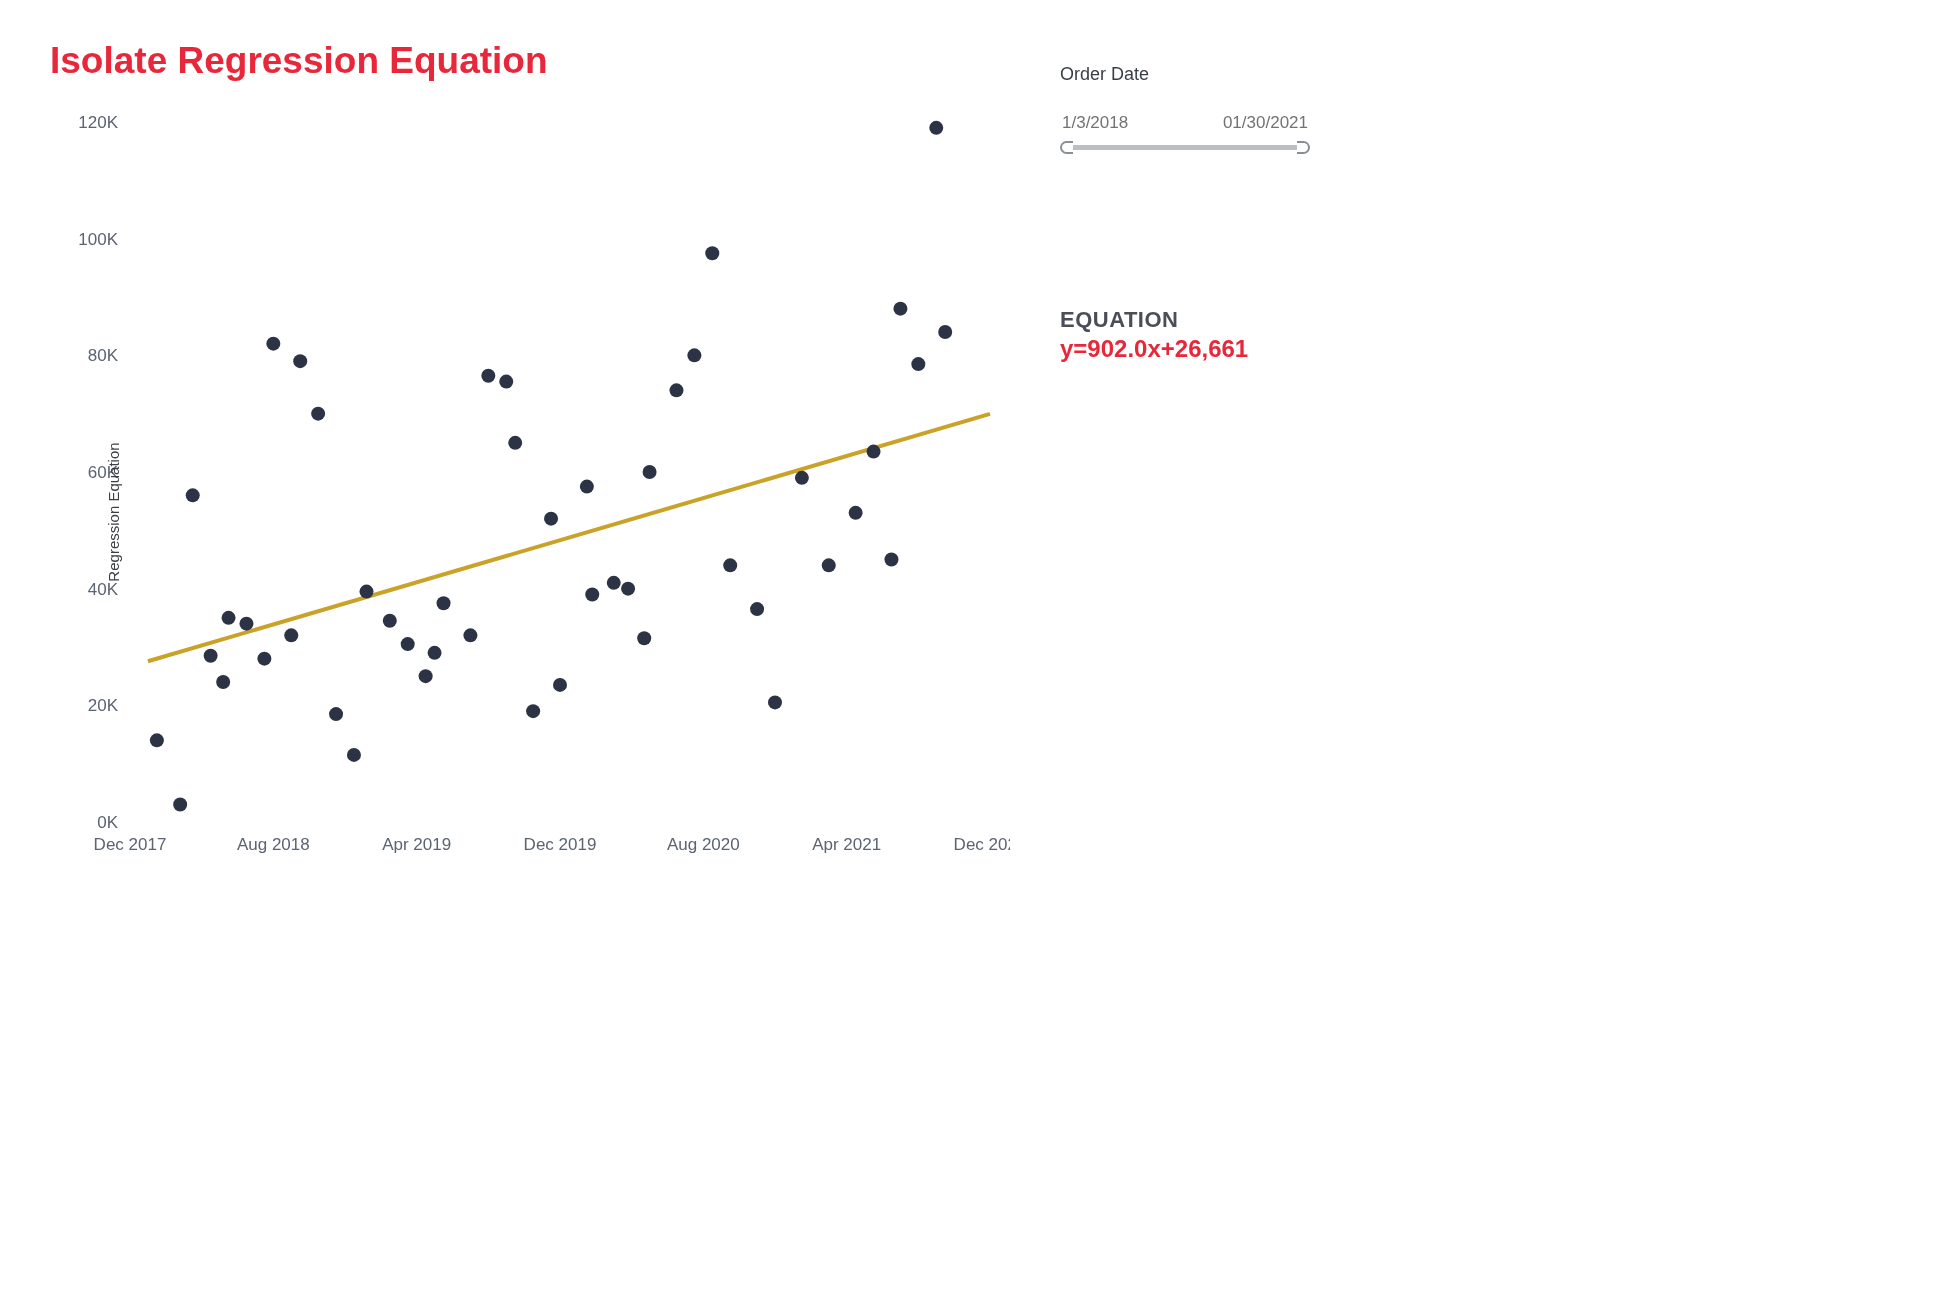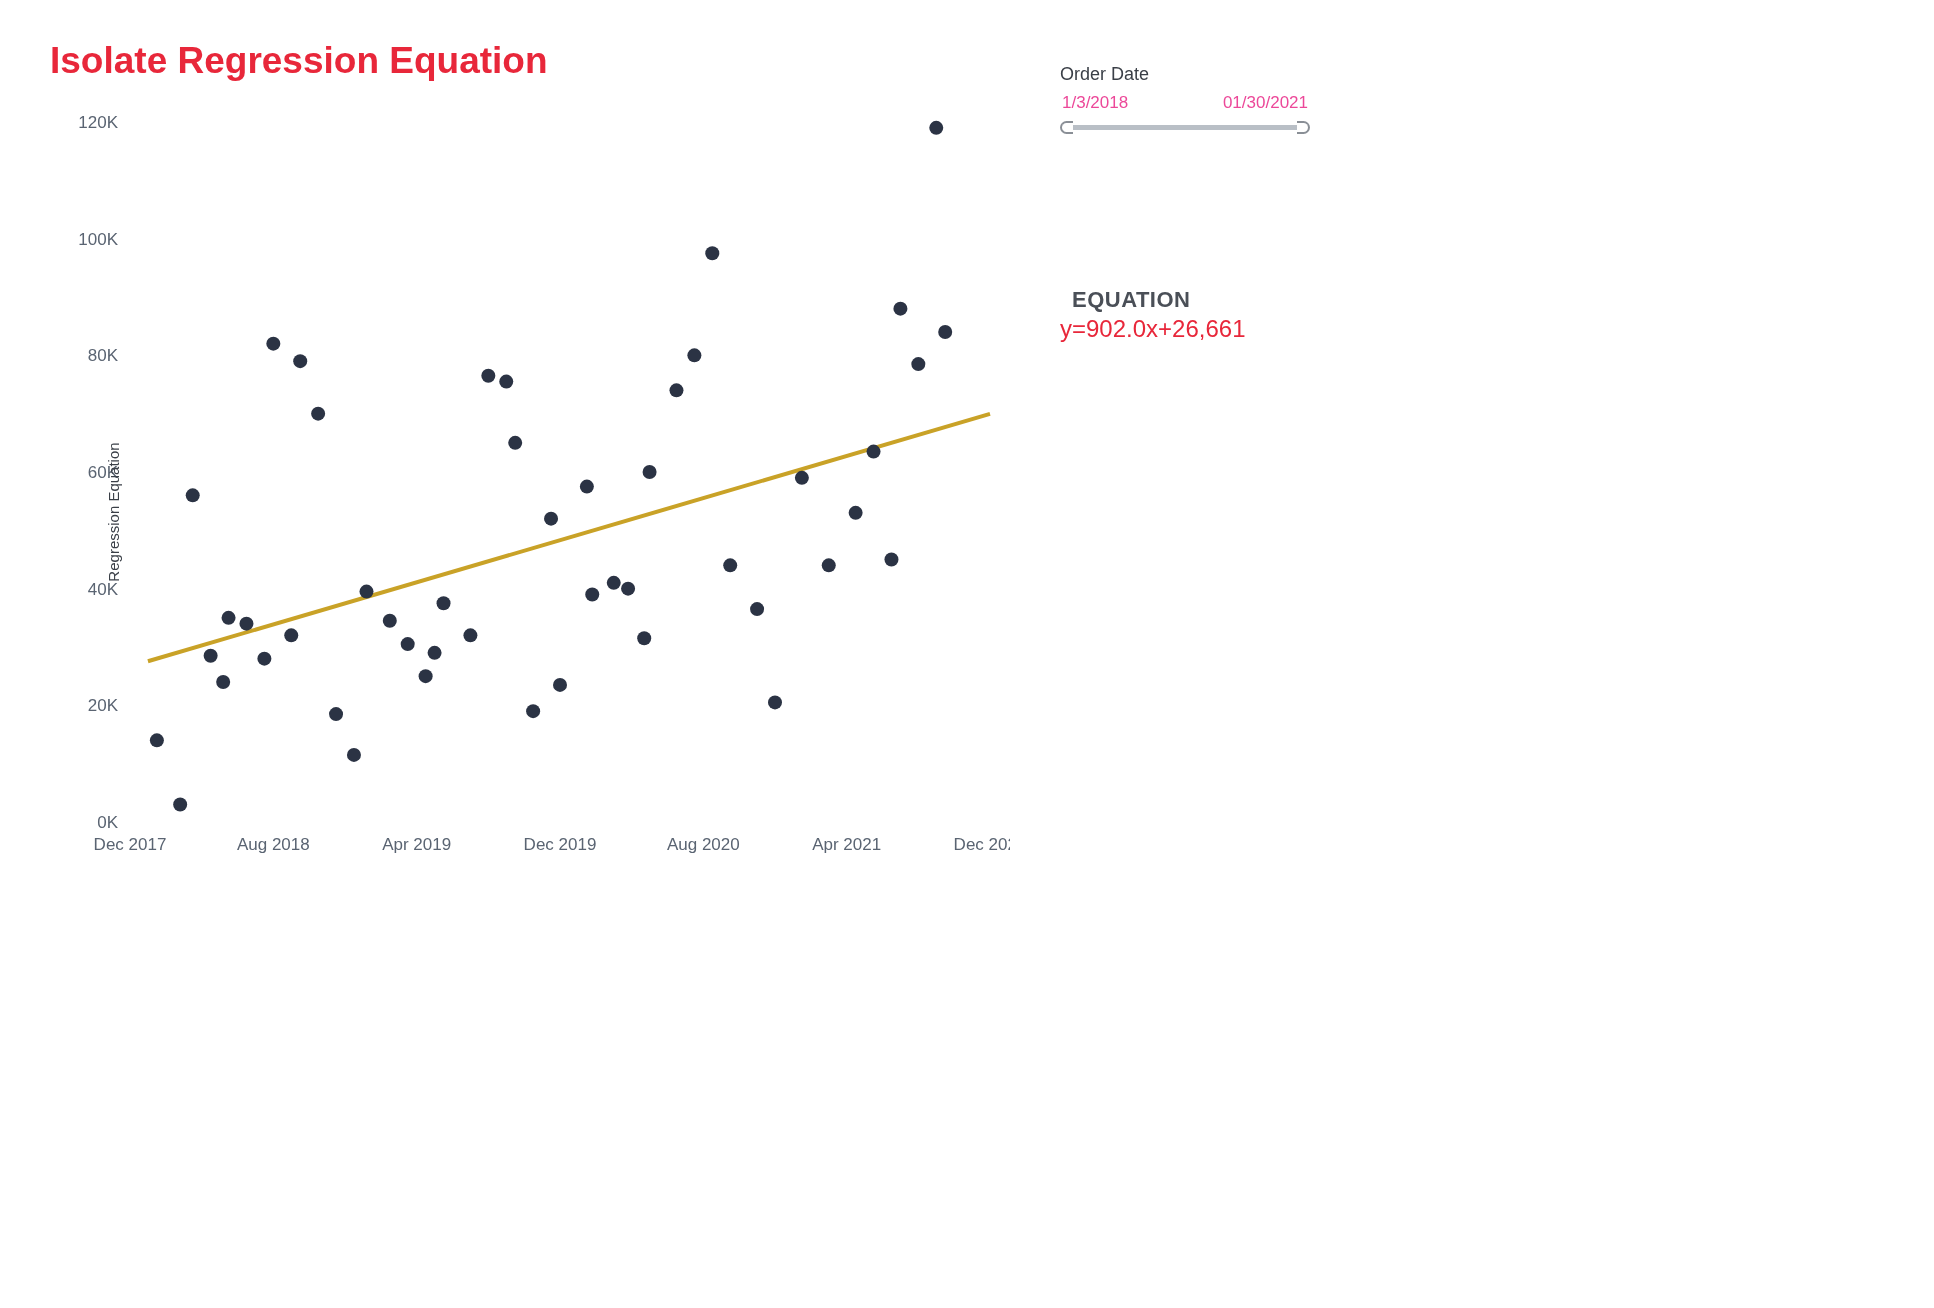--- a/index.html
+++ b/index.html
@@ -46,23 +46,23 @@
     padding-left: 30px;
     box-sizing: border-box;
   }
   
   .filter-label {
     font-size: 18px;
     color: #3a3f47;
     margin-top: -28px;
   }
   .filter-range {
-    margin-top: 8px;
+    margin-top: 28px;
     font-size: 17px;
-    color: #ec4899;
+    color: #737373;
     display: flex;
     justify-content: space-between;
     padding: 0 2px;
   }
   .slider {
     margin-top: 4px;
     position: relative;
     height: 20px;
   }
   .slider-track {
@@ -87,25 +87,24 @@
   .slider-handle.right { right: 0; border-radius: 0 50% 50% 0; border-left: none; }
 
   
   .stat-block { margin-top: 150px; }
   .stat-block + .stat-block { margin-top: 60px; }
   .stat-label {
     font-size: 22px;
     font-weight: 600;
     color: #4a4f57;
     letter-spacing: 0.5px;
-    margin-left: 12px;
   }
   .stat-value {
     font-size: 24px;
-    font-weight: 400;
+    font-weight: 700;
     color: var(--red);
     margin-top: 2px;
   }
 
   
   .chart-outer {
     position: absolute;
     left: 0; right: 0; top: 20px; bottom: 0;
   }
   .y-label {

